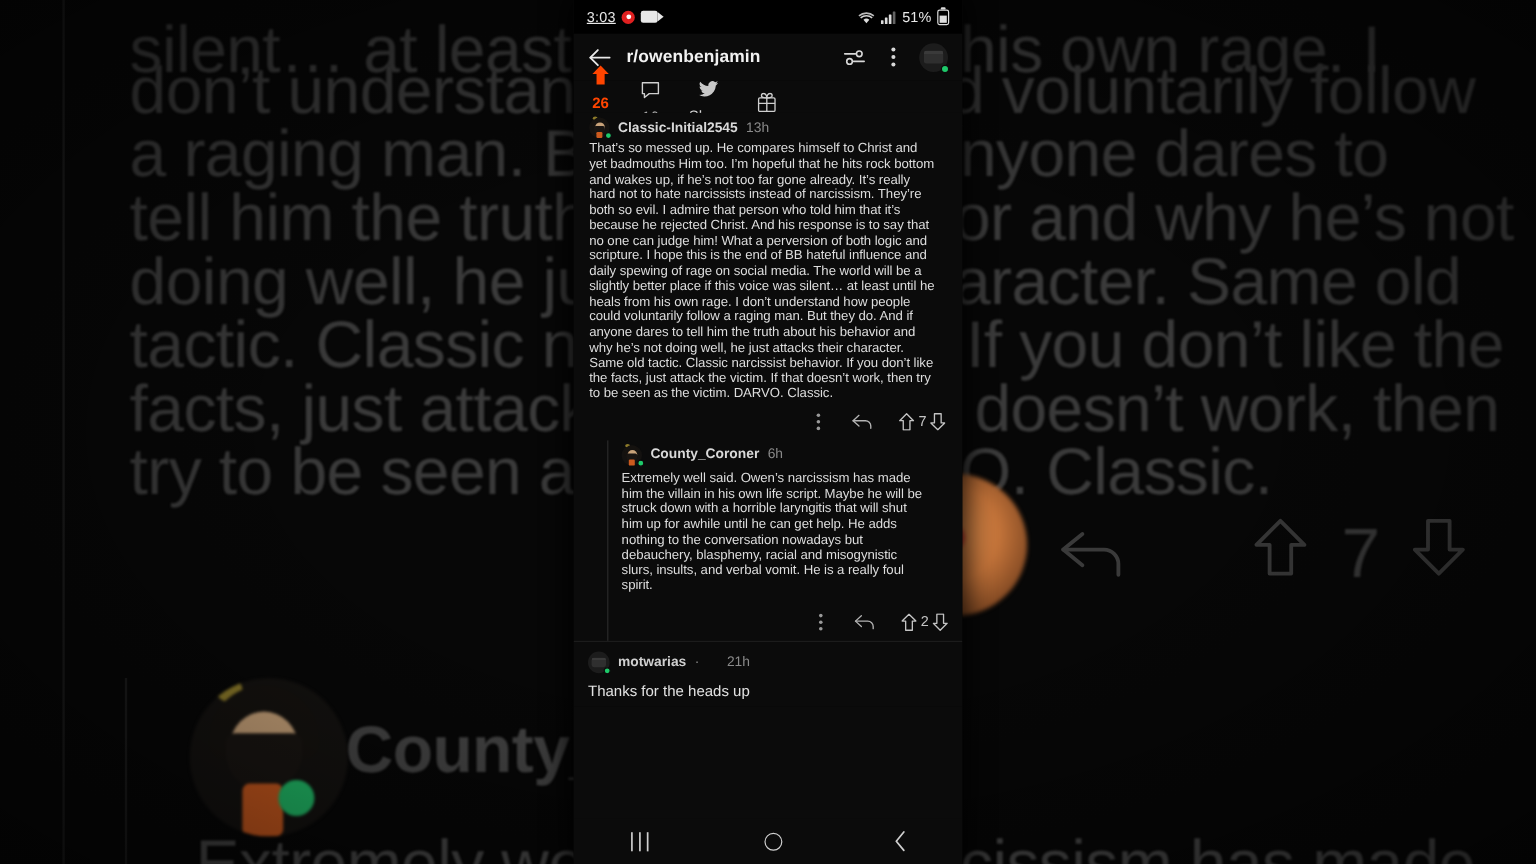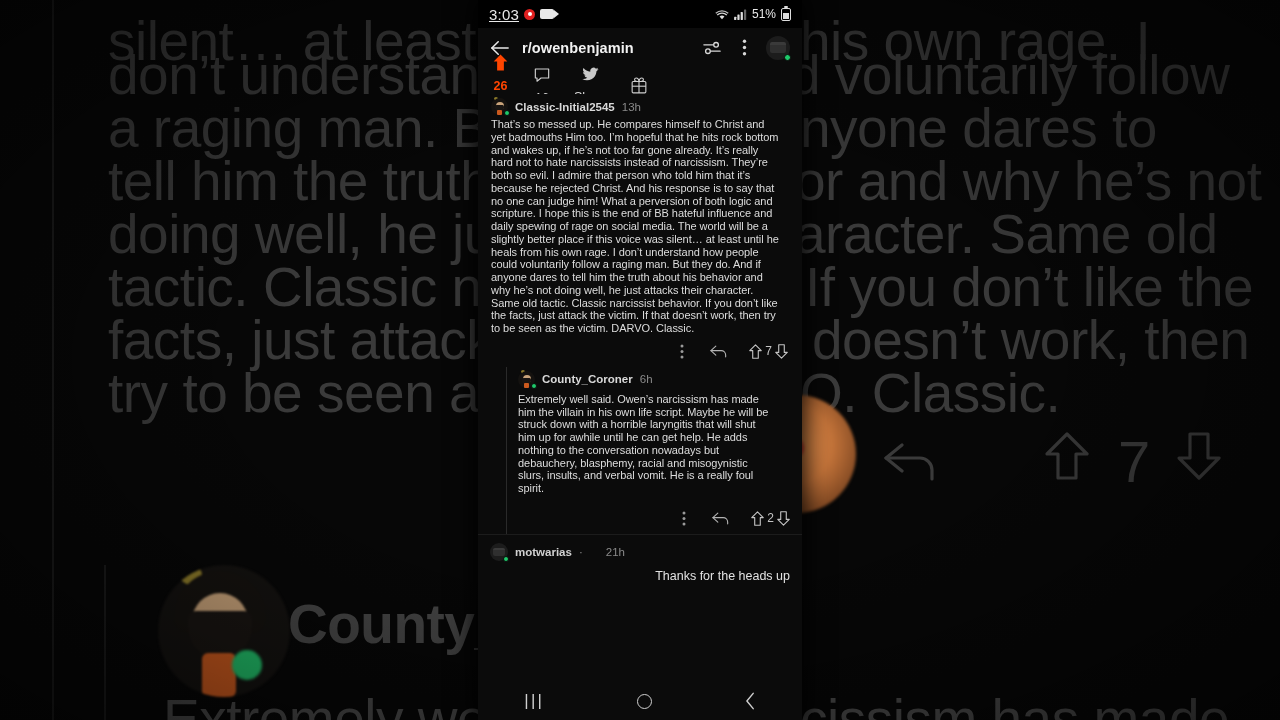--- a/index.html
+++ b/index.html
@@ -93,21 +93,21 @@
     box-shadow:0 0 22px 4px rgba(0,0,0,0.9);
   }
 
   
   .statusbar {
     height:28px; display:flex; align-items:center;
     padding:0 11px; color:#e8e8e8; font-size:12.5px; position:relative;
     background:#000;
   }
   .sb-left { display:flex; align-items:center; gap:5px; }
-  .sb-time { font-size:15px; font-weight:500; letter-spacing:0.2px;text-decoration:underline; }
+  .sb-time { font-size:12px; font-weight:500; letter-spacing:0.2px;text-decoration:underline; }
   .rec-dot {
     width:11px; height:11px; border-radius:50%; background:#e02020;
     display:inline-flex; align-items:center; justify-content:center;
   }
   .rec-dot i { width:4px; height:4px; border-radius:50%; background:#fff; display:block; }
   .cam-icon {
     width:14px; height:10px; background:#e8e8e8; border-radius:2px; position:relative;
   }
   .cam-icon:after {
     content:""; position:absolute; right:-5px; top:1px;
@@ -192,21 +192,21 @@
   .vote-num { font-size:12px; color:#c4c4c4; margin:0 3px; }
 
   .thread-line {
     position:absolute; left:0; top:0; bottom:0; width:1px; background:#2a2a2a;
   }
 
   
   .thread-div { height:1px; background:#1c1c1c; }
 
   
-  .bottom-comment { padding:8px 12px 6px 12px; background:#0b0b0b;text-align:right; }
+  .bottom-comment { padding:8px 12px 6px 12px; background:#0b0b0b; }
   .bc-head { display:flex; align-items:center; gap:7px; }
   .bc-avatar {
     width:18px; height:18px; border-radius:50%; background:#1c1c1c; position:relative;
     display:flex; align-items:center; justify-content:center;
   }
   .bc-avatar .glyph { width:12px; height:8px; background:#2f2f2f; border-radius:2px; border-top:2px solid #3a3a3a; }
   .bc-avatar .online {
     position:absolute; right:-1px; bottom:-1px; width:6px; height:6px; border-radius:50%;
     background:#1ec96a; border:1.2px solid #0b0b0b;
   }

